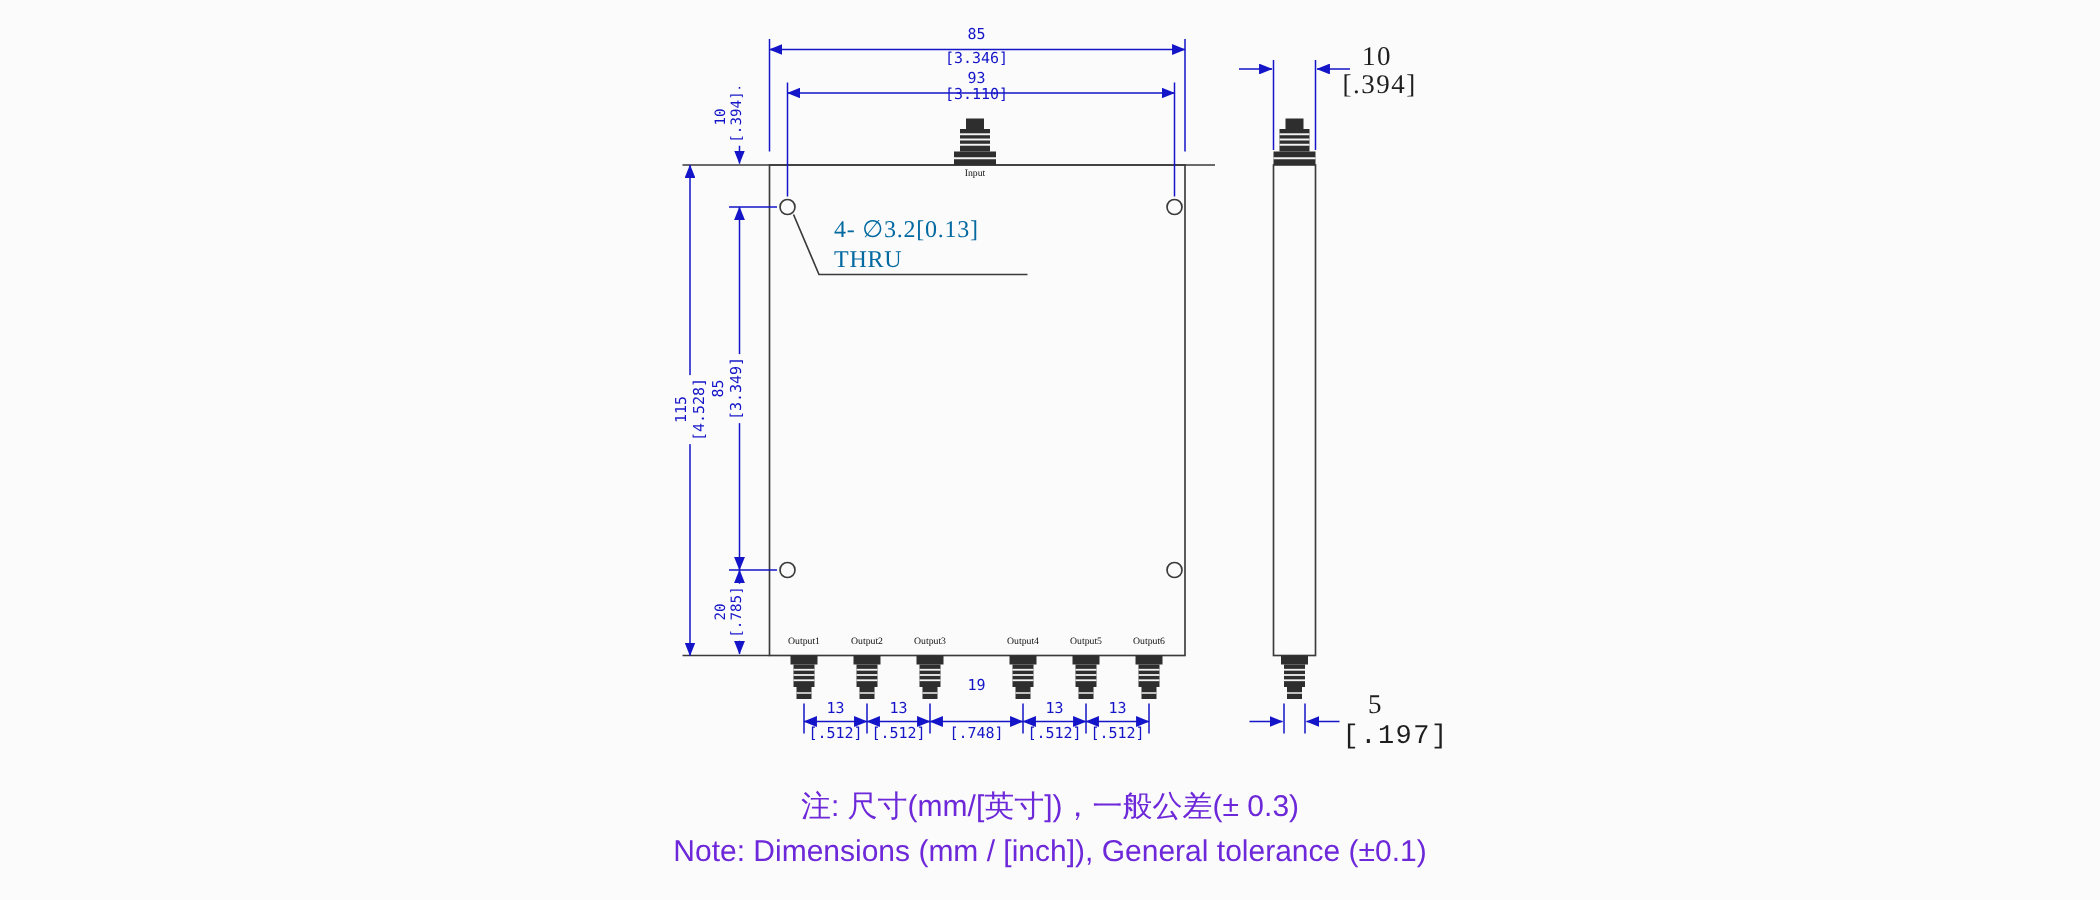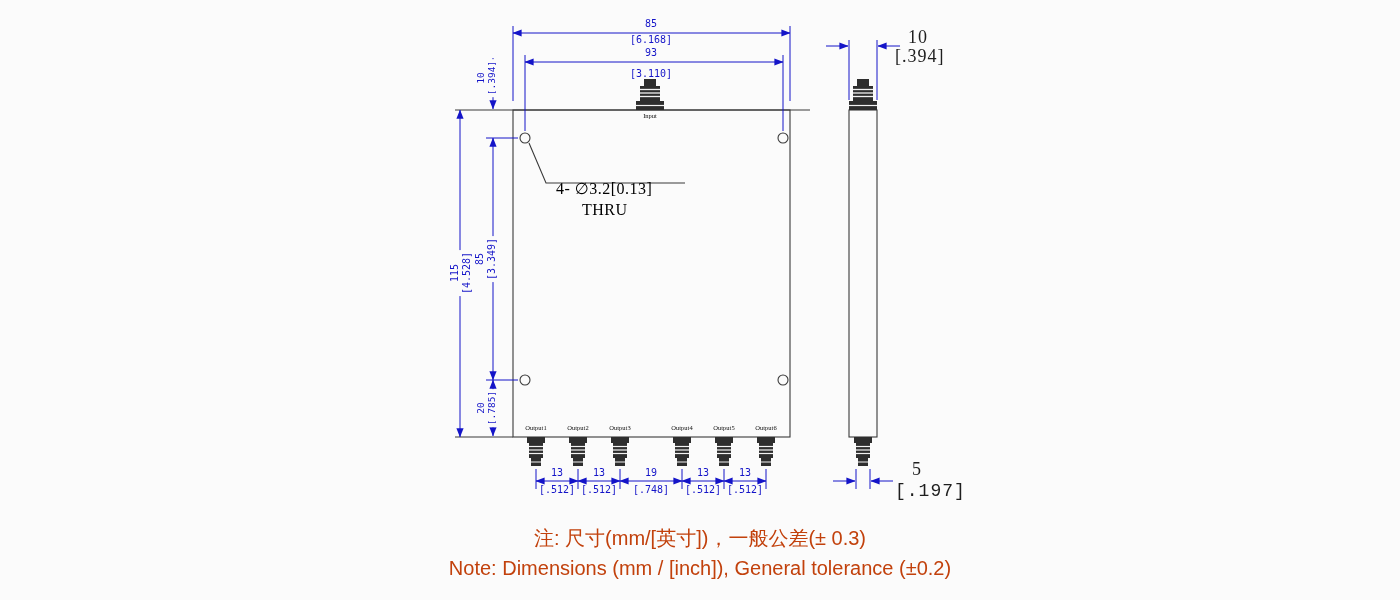--- a/index.html
+++ b/index.html
@@ -33,41 +33,40 @@
     position:absolute;
     color:#1e1e1e;
     font-family:"Liberation Serif", serif;
     font-size:18px;
     line-height:19px;
     letter-spacing:1px;
     white-space:nowrap;
   }
   .callout {
     position:absolute;
-    color:#000000;
+    color:#0369a1;
     font-family:"Liberation Serif", serif;
     font-size:16px;
     letter-spacing:0.5px;
     white-space:nowrap;
-    margin-top:36px;
   }
   .tinylabel {
     position:absolute;
     color:#111;
     font-family:"Liberation Serif", serif;
     font-size:6.5px;
     line-height:7px;
     text-align:center;
     white-space:nowrap;
   }
   .note {
     position:absolute;
     left:0; width:1400px;
     text-align:center;
-    color:#c2410c;
+    color:#6d28d9;
     font-size:20px;
     line-height:24px;
   }
 </style>
 </head>
 <body>
 
 <div class="stage">
 
   <svg class="linework" width="1400" height="600" viewBox="0 0 1400 600" xmlns="http://www.w3.org/2000/svg" xmlns:xlink="http://www.w3.org/1999/xlink">
@@ -161,64 +160,64 @@
       <line x1="900" y1="46" x2="878" y2="46" marker-end="url(#arr)"></line>
 
       <line x1="856" y1="469" x2="856" y2="489"></line>
       <line x1="870" y1="469" x2="870" y2="489"></line>
       <line x1="833" y1="481" x2="855" y2="481" marker-end="url(#arr)"></line>
       <line x1="893" y1="481" x2="871" y2="481" marker-end="url(#arr)"></line>
     </g>
   </svg>
 
   <div class="lbl ctr" style="left:601px; top:18px; width:100px;">85</div>
-  <div class="lbl ctr" style="left:601px; top:34px; width:100px;">[6.168]</div>
+  <div class="lbl ctr" style="left:601px; top:34px; width:100px;">[3.346]</div>
   <div class="lbl ctr" style="left:601px; top:47px; width:100px;">93</div>
-  <div class="lbl ctr" style="left:601px; top:68px; width:100px;text-align:center;">[3.110]</div>
+  <div class="lbl ctr" style="left:601px; top:58px; width:100px;text-align:center;">[3.110]</div>
 
   <div class="lbl rot small" style="left:486px; top:78px;">
     <div>10</div>
     <div>[.394]</div>
   </div>
   <div class="lbl rot" style="left:461px; top:273px;">
     <div>115</div>
     <div>[4.528]</div>
   </div>
   <div class="lbl rot" style="left:486px; top:259px;">
     <div>85</div>
     <div>[3.349]</div>
   </div>
   <div class="lbl rot small" style="left:486px; top:408px;">
     <div>20</div>
     <div>[.785]</div>
   </div>
 
   <div class="callout" style="left:556px; top:143px;">4- ∅3.2[0.13]</div>
-  <div class="callout" style="left:582px; top:165px;">THRU</div>
+  <div class="callout" style="left:556px; top:165px;">THRU</div>
 
   <div class="tinylabel" style="left:630px; top:112px; width:40px;">Input</div>
   <div class="tinylabel" style="left:518px; top:424px; width:36px;">Output1</div>
   <div class="tinylabel" style="left:560px; top:424px; width:36px;">Output2</div>
   <div class="tinylabel" style="left:602px; top:424px; width:36px;">Output3</div>
   <div class="tinylabel" style="left:664px; top:424px; width:36px;">Output4</div>
   <div class="tinylabel" style="left:706px; top:424px; width:36px;">Output5</div>
   <div class="tinylabel" style="left:748px; top:424px; width:36px;">Output6</div>
 
   <div class="lbl ctr" style="left:535px; top:467px; width:44px;">13</div>
   <div class="lbl ctr" style="left:535px; top:484px; width:44px;">[.512]</div>
   <div class="lbl ctr" style="left:577px; top:467px; width:44px;">13</div>
   <div class="lbl ctr" style="left:577px; top:484px; width:44px;">[.512]</div>
-  <div class="lbl ctr" style="left:629px; top:467px; width:44px;">19</div>
+  <div class="lbl ctr" style="left:629px; top:452px; width:44px;">19</div>
   <div class="lbl ctr" style="left:629px; top:484px; width:44px;text-align:center;">[.748]</div>
   <div class="lbl ctr" style="left:681px; top:467px; width:44px;">13</div>
   <div class="lbl ctr" style="left:681px; top:484px; width:44px;">[.512]</div>
   <div class="lbl ctr" style="left:723px; top:467px; width:44px;">13</div>
   <div class="lbl ctr" style="left:723px; top:484px; width:44px;">[.512]</div>
 
   <div class="blackbig" style="left:908px; top:28px;">10</div>
   <div class="blackbig" style="left:895px; top:47px;">[.394]</div>
   <div class="blackbig" style="left:912px; top:460px;">5</div>
   <div class="blackbig" style="left:895px; top:482px;font-family:Liberation Mono, monospace;">[.197]</div>
 
   <div class="note" style="top:526px;">注: 尺寸(mm/[英寸])，一般公差(± 0.3)</div>
-  <div class="note" style="top:556px;">Note: Dimensions (mm / [inch]), General tolerance (±0.2)</div>
+  <div class="note" style="top:556px;">Note: Dimensions (mm / [inch]), General tolerance (±0.1)</div>
 
 </div>
 
 </body></html>

